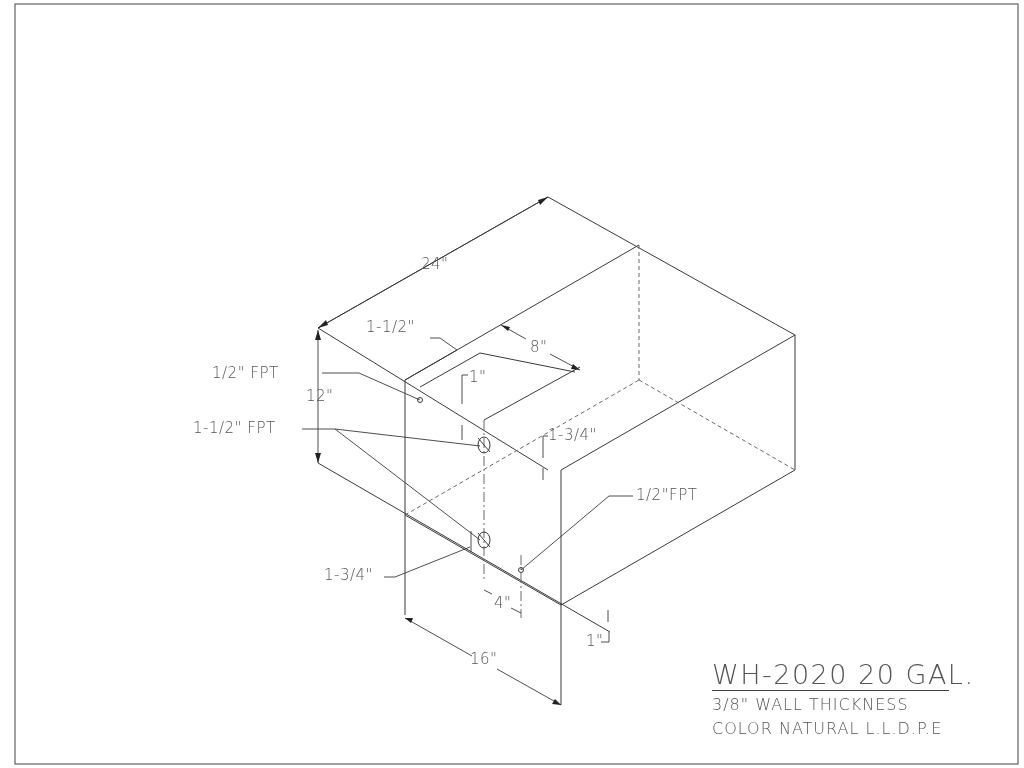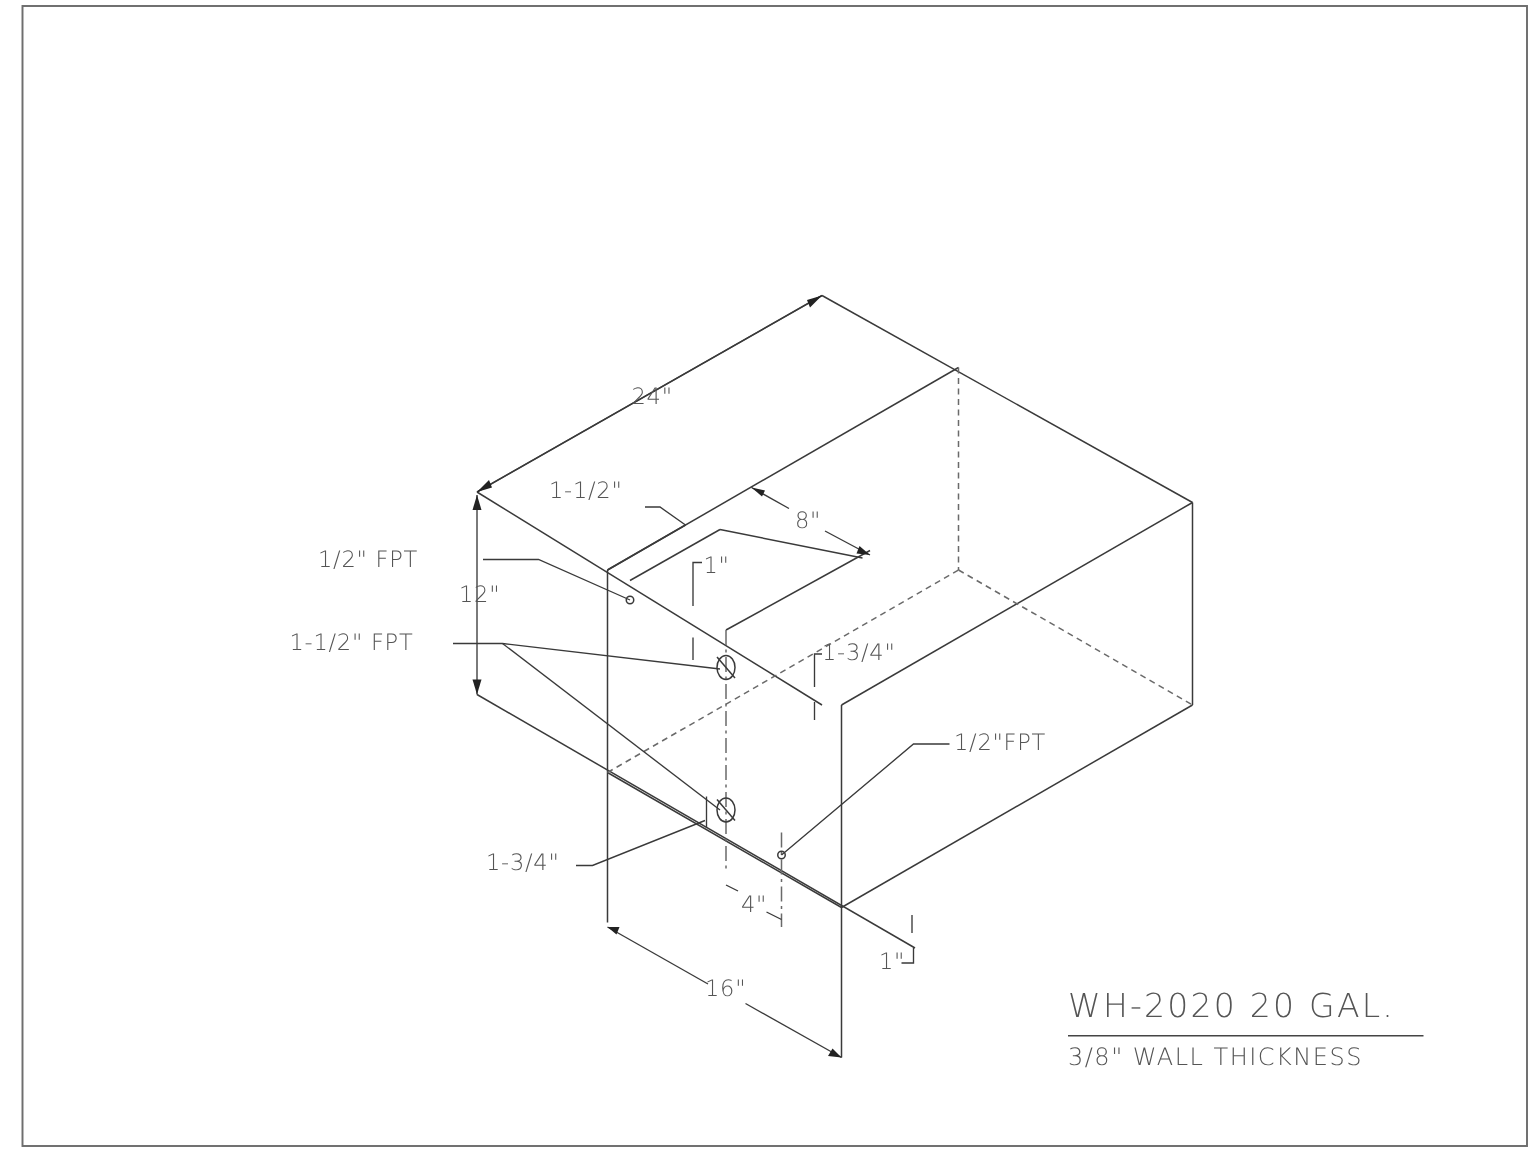--- a/index.html
+++ b/index.html
@@ -10,21 +10,21 @@
   .hid { stroke:#6a6a6a; stroke-width:1; fill:none; stroke-dasharray:4 3; }
   .cen { stroke:#6a6a6a; stroke-width:1; fill:none; stroke-dasharray:10 3 2 3; }
   .dim { stroke:#3a3a3a; stroke-width:0.9; fill:none; }
   .frame { stroke:#6e6e6e; stroke-width:1.3; fill:none; }
   .arrow { fill:#222; stroke:none; }
   .lbl {
     position:absolute; font-family:"DejaVu Sans", sans-serif; font-weight:200;
     color:#555; white-space:nowrap; letter-spacing:0.5px; line-height:1;
   }
   .dimtxt { font-size:15px; }
-  .title { font-size:22px; color:#555; letter-spacing:1.5px; font-weight:200; }
+  .title { font-size:27px; color:#555; letter-spacing:1.5px; font-weight:200; }
   .sub { font-size:16px; color:#555; letter-spacing:1px; }
   .title-rule { position:absolute; left:712px; top:690px; width:237px; height:0; border-top:1.3px solid #444; }
 </style>
 </head>
 <body>
 
 <div id="sheet">
 
 <svg width="1024" height="768" viewBox="0 0 1024 768">
 
@@ -128,14 +128,15 @@
 <span class="lbl dimtxt" style="left:494px;top:596px;">4"</span>
 <span class="lbl dimtxt" style="left:586px;top:634px;">1"</span>
 
 <span class="lbl dimtxt" style="left:212px;top:366px;">1/2" FPT</span>
 <span class="lbl dimtxt" style="left:193px;top:421px;">1-1/2" FPT</span>
 <span class="lbl dimtxt" style="left:636px;top:488px;">1/2"FPT</span>
 
 <div class="lbl title" style="left:712px;top:661px;">WH-2020 20 GAL.</div>
 <div class="title-rule"></div>
 <div class="lbl sub" style="left:712px;top:697px;">3/8" WALL THICKNESS</div>
+<div class="lbl sub" style="left:712px;top:721px;">COLOR NATURAL L.L.D.P.E</div>
 
 </div>
 
 </body></html>

